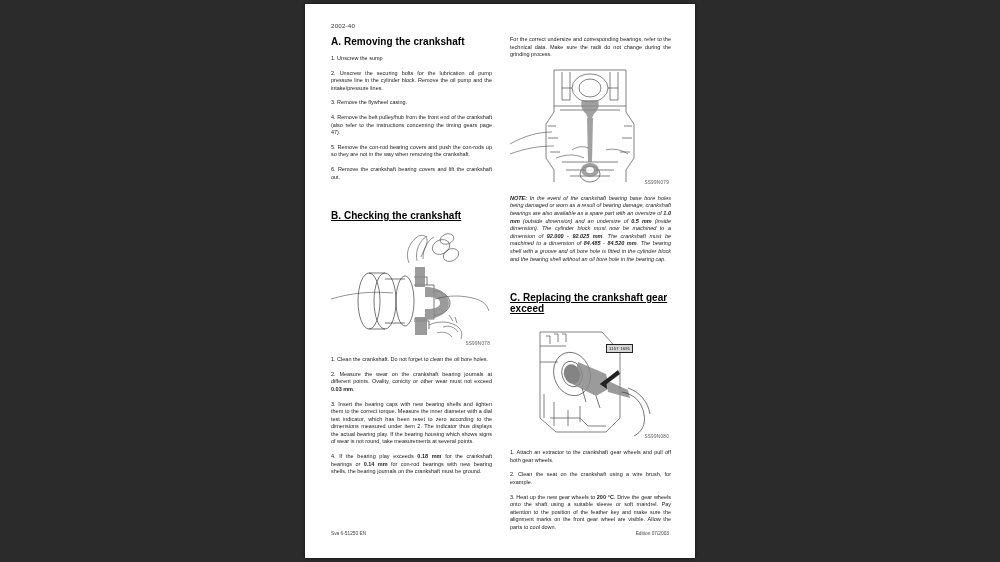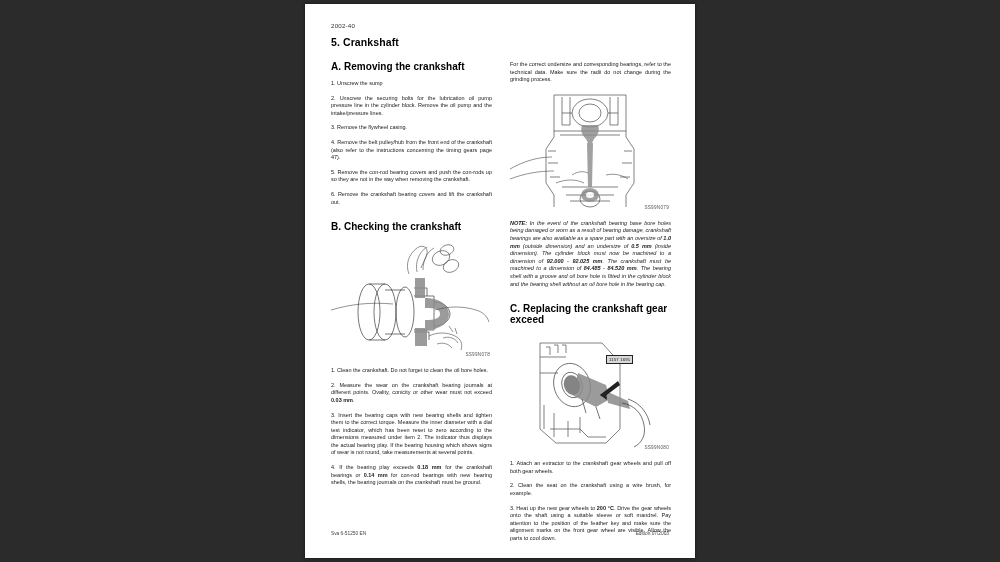--- a/index.html
+++ b/index.html
@@ -13,21 +13,21 @@
     position:absolute;left:305px;top:4px;width:390px;height:554px;
     background:#ffffff;
     box-shadow:0 0 3px rgba(0,0,0,.6);
   }
   .sheet{position:absolute;left:26px;top:18px;width:340px;height:520px;}
 
   .docnum{font-size:6.2px;color:#333;letter-spacing:.2px;margin-bottom:7px;}
 
   h1{font-size:10.5px;font-weight:bold;color:#000;margin:0 0 13px 0;letter-spacing:.1px;}
   h2{font-size:10px;font-weight:bold;color:#000;margin:0 0 8px 0;letter-spacing:.05px;}
-  h2.gap{margin-top:15px;}
+  h2.gap{margin-top:29px;text-decoration:underline;}
 
   .cols{display:flex;gap:18px;}
   .col{width:161px;}
 
   p{
     font-size:5.5px;line-height:7.6px;color:#1a1a1a;
     margin:0 0 7px 0;text-align:justify;
   }
   p.note{font-style:italic;}
   b{font-weight:bold;}
@@ -51,21 +51,20 @@
   }
 </style>
 </head>
 <body>
 
 <div class="viewer">
   <div class="page">
     <div class="sheet">
 
       <div class="docnum">2002-40</div>
-      <h1>5. Crankshaft</h1>
 
       <div class="cols">
 
         <div class="col">
           <h2>A. Removing the crankshaft</h2>
 
           <p>1. Unscrew the sump</p>
           <p>2. Unscrew the securing bolts for the lubrication oil pump pressure line in the cylinder block. Remove the oil pump and the intake/pressure lines.</p>
           <p>3. Remove the flywheel casing.</p>
           <p>4. Remove the belt pulley/hub from the front end of the crankshaft (also refer to the instructions concerning the timing gears page 47).</p>

